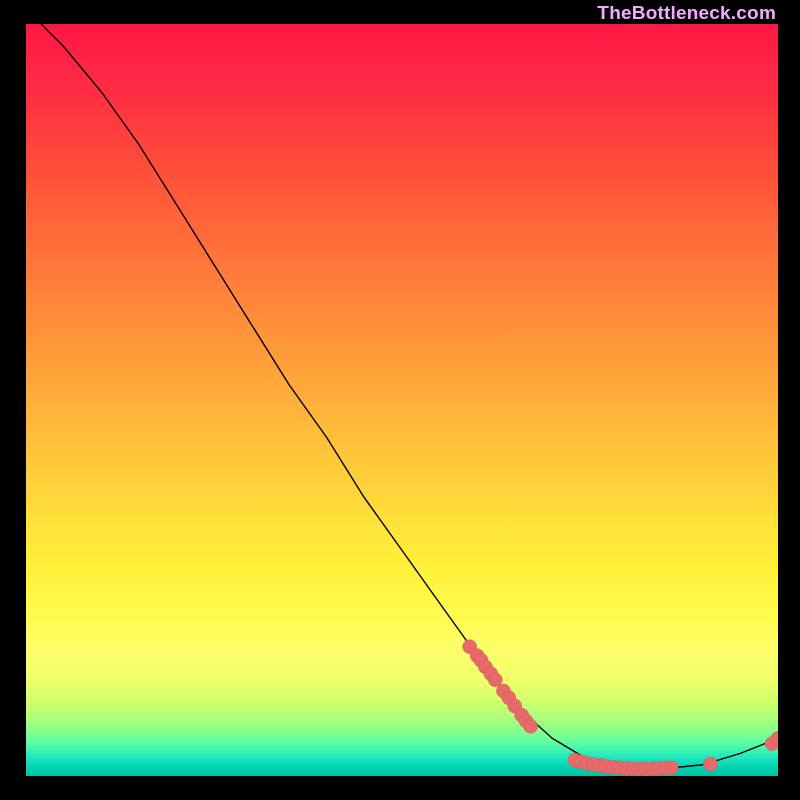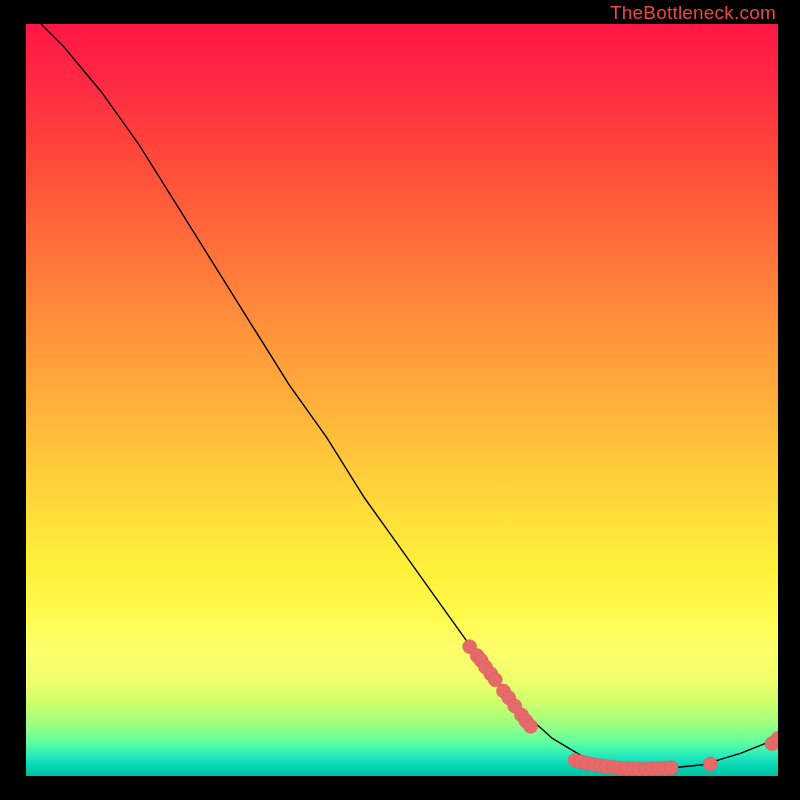--- a/index.html
+++ b/index.html
@@ -34,23 +34,23 @@
       #60ffa0 95.5%,
       #20e8c0 97.5%,
       #00d0b0 99%,
       #00c0a0 100%
     );
   }
   .attribution {
     position: absolute;
     top: 2px;
     right: 24px;
-    color: #ef4444;
+    color: #f0abfc;
     font-size: 19px;
-    font-weight: 400;
+    font-weight: 700;
     letter-spacing: 0.2px;
   }
   svg.curve {
     position: absolute;
     left: 0;
     top: 0;
     width: 752px;
     height: 752px;
   }
 </style>

